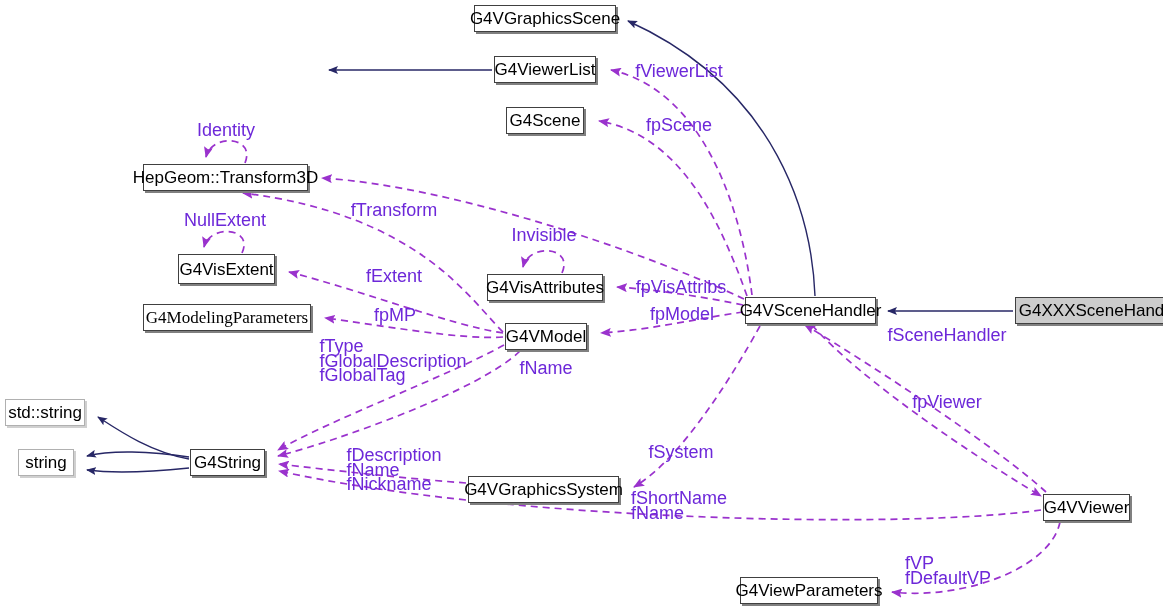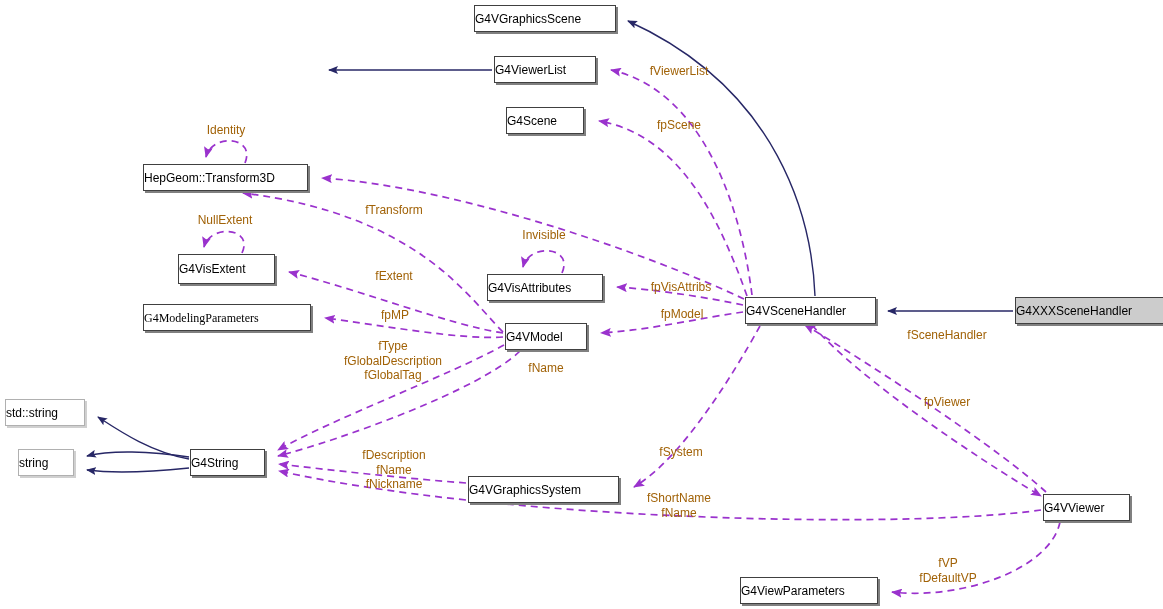--- a/index.html
+++ b/index.html
@@ -11,41 +11,41 @@
     font-family: "Liberation Sans", sans-serif;
     overflow: hidden;
   }
   #edges { position:absolute; left:0; top:0; width:1163px; height:609px; }
 
   .node {
     position: absolute;
     box-sizing: border-box;
     display: flex;
     align-items: center;
-    justify-content: flex-start;
-    font-size: 12px;
+    justify-content: center;
+    font-size: 17px;
     line-height: 1;
     color: #000000;
     background: #ffffff;
     border: 1px solid #404040;
     white-space: nowrap;
     letter-spacing: 0px;
   }
   
   .node.shadow { box-shadow: 2px 2px 0 0 #808080; }
   .node.light { border: 1px solid #b0b0b0; box-shadow: 2px 2px 0 0 #d0d0d0; }
   .node.highlight { background: #cccccc; }
 
   .elabel {
     position: absolute;
-    font-size: 12px;
+    font-size: 18px;
     line-height: 14.5px;
-    color: #a16207;
+    color: #6d28d9;
     white-space: pre;
-    text-align: center;
+    text-align: left;
     transform: translateX(-50%);
   }
 </style>
 </head>
 <body>
 
 <div id="stage">
 
   <svg id="edges" viewBox="0 0 1163 609" xmlns="http://www.w3.org/2000/svg">
     <defs>

